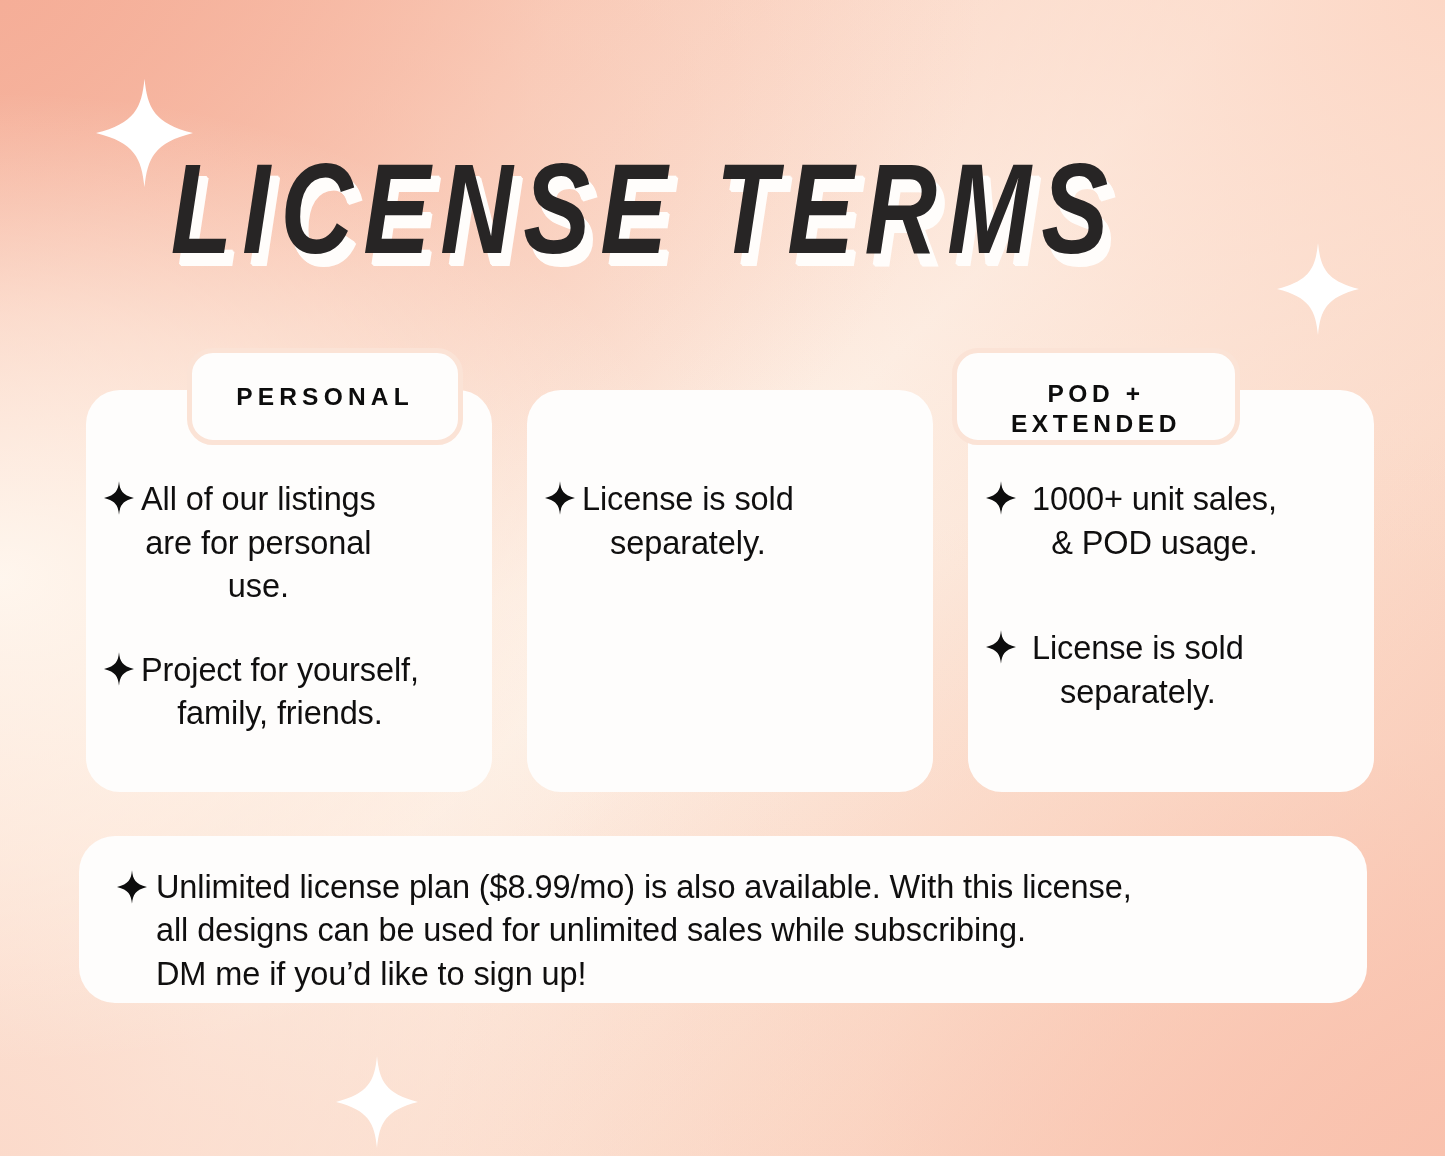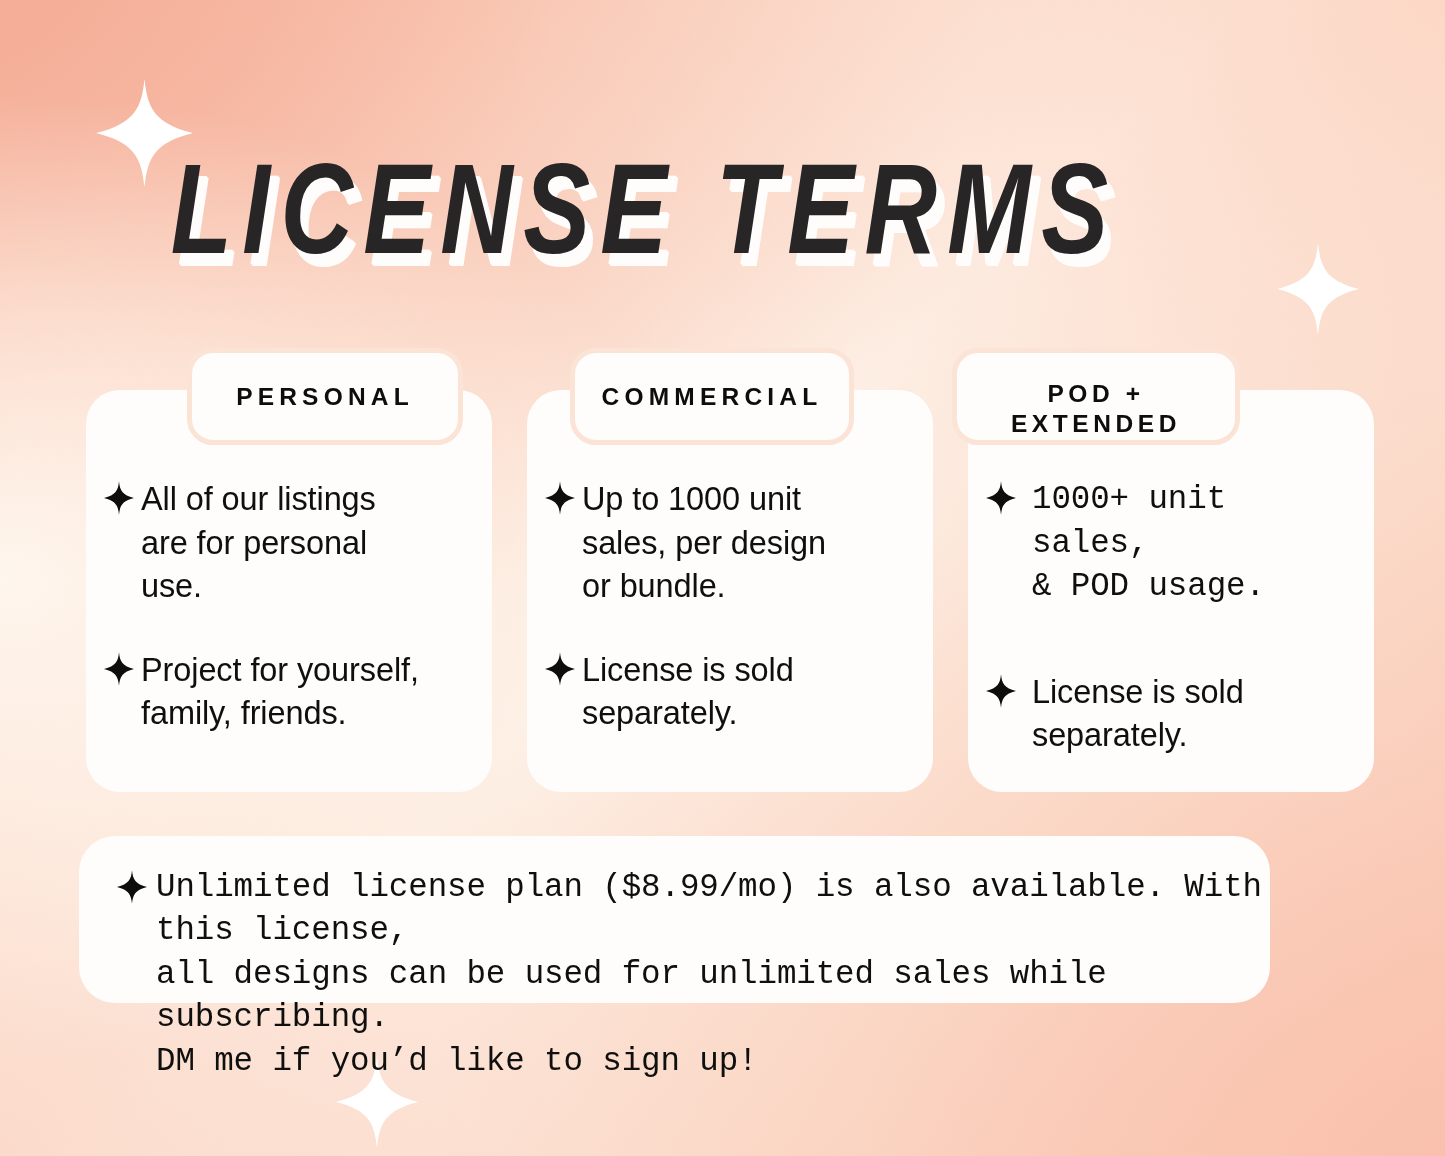--- a/index.html
+++ b/index.html
@@ -94,48 +94,48 @@
   .card-list {
     position:absolute; left:0; top:130px;
     width:406px;
     padding:0 20px 0 18px;
     z-index:4;
   }
   .bullet-row {
     display:flex;
     align-items:flex-start;
     margin-bottom:40px;
+    text-align:center;
   }
   .bullet-row:last-child { margin-bottom:0; }
   .bullet-star {
     flex:0 0 auto;
     width:30px; height:34px;
     margin-right:7px;
     margin-top:3px;
   }
   .bullet-star svg { display:block; width:100%; height:100%; }
   .bullet-text {
     font-size:32.5px;
     line-height:1.34;
     color:#100f0f;
     font-weight:400;
     letter-spacing:-0.1px;
     white-space:pre-line;
   }
   
   .card:nth-child(3) .bullet-star { margin-right:16px; }
-  .card:nth-child(3) .bullet-row:first-child { margin-bottom:62px;font-family:Liberation Mono, monospace; }
+  .card:nth-child(3) .bullet-row:first-child { margin-bottom:62px; }
 
   
   #banner {
     position:absolute; left:79px; top:836px;
-    width:1191px; height:167px;
+    width:1288px; height:167px;
     background:#fefdfc;
     border-radius:36px;
-    font-family:Liberation Mono, monospace;
   }
   #banner-inner {
     position:absolute; left:38px; top:30px;
     display:flex; align-items:flex-start;
   }
   #banner-star {
     flex:0 0 auto; width:30px; height:34px;
     margin-right:9px; margin-top:4px;
   }
   #banner-star svg { display:block; width:100%; height:100%; }
@@ -197,34 +197,21 @@
           </svg>
         </span>
         <span class="bullet-text">Project for yourself,
 family, friends.</span>
       </div>
     </div>
   </div>
 
   <div class="card">
     <div class="card-body"></div>
-    <div class="card-header">
-      <div class="card-header-text">COMMERCIAL</div>
-    </div>
     <div class="card-list">
-      <div class="bullet-row">
-        <span class="bullet-star">
-          <svg viewBox="0 0 100 112" xmlns="http://www.w3.org/2000/svg">
-            <path d="M50 0 C53 31 61 46 100 56 C61 66 53 81 50 112 C47 81 39 66 0 56 C39 46 47 31 50 0 Z" fill="#0d0d0d"></path>
-          </svg>
-        </span>
-        <span class="bullet-text">Up to 1000 unit
-sales, per design
-or bundle.</span>
-      </div>
       <div class="bullet-row">
         <span class="bullet-star">
           <svg viewBox="0 0 100 112" xmlns="http://www.w3.org/2000/svg">
             <path d="M50 0 C53 31 61 46 100 56 C61 66 53 81 50 112 C47 81 39 66 0 56 C39 46 47 31 50 0 Z" fill="#0d0d0d"></path>
           </svg>
         </span>
         <span class="bullet-text">License is sold
 separately.</span>
       </div>
     </div>

